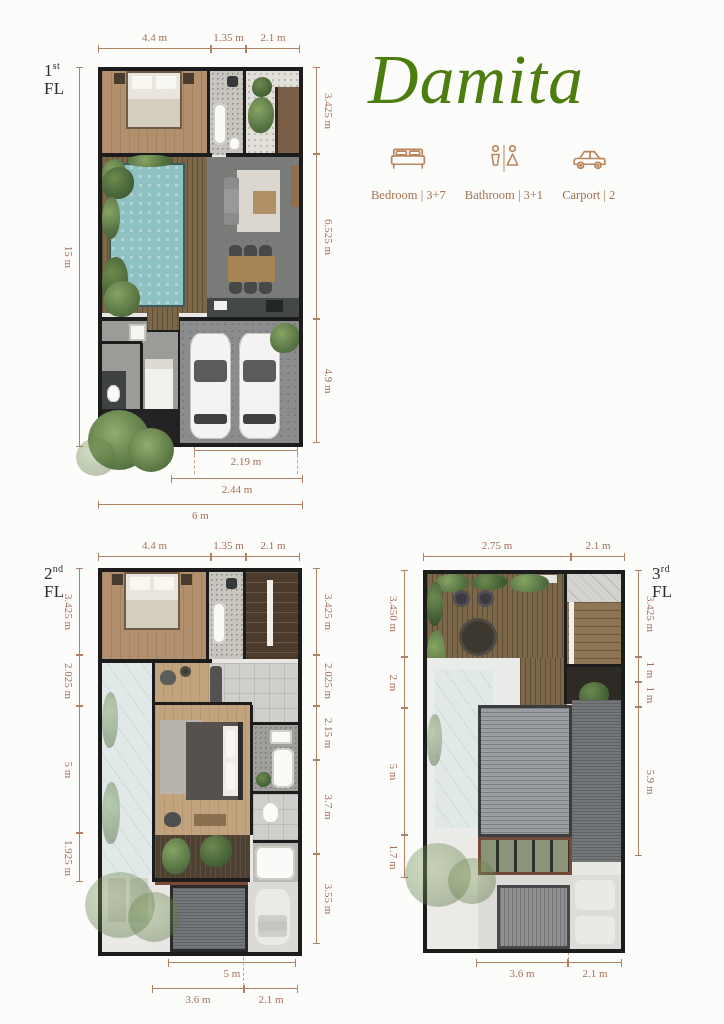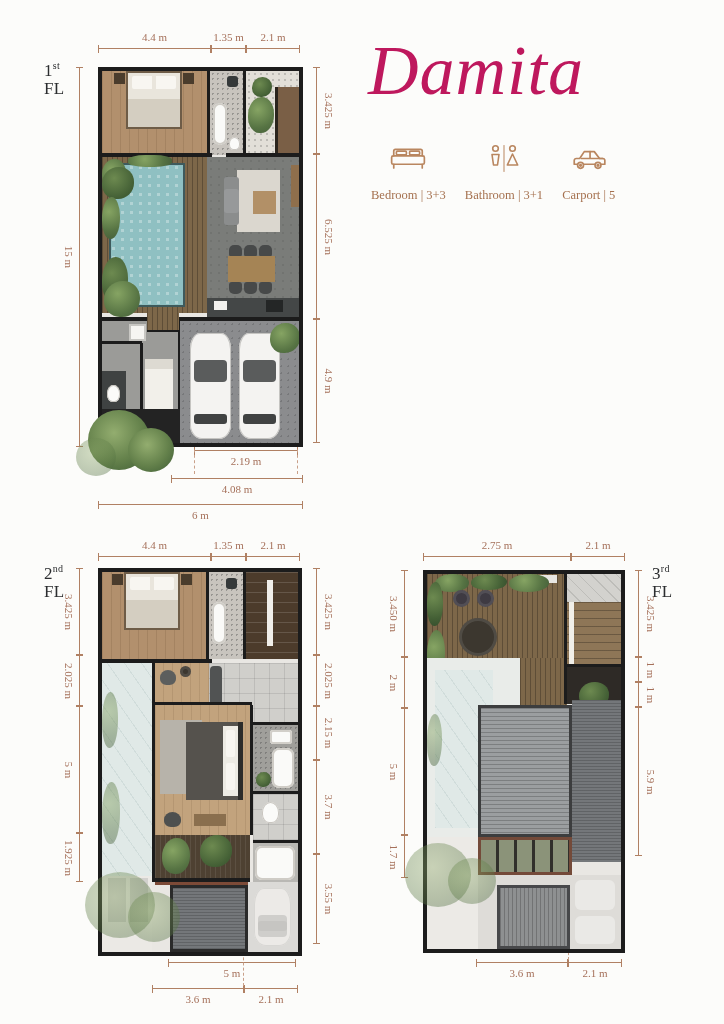--- a/index.html
+++ b/index.html
@@ -17,21 +17,21 @@
   .vdim::before,.vdim::after{content:'';position:absolute;left:-3px;width:7px;height:1px;background:#b08063;}
   .vdim::before{top:0}.vdim::after{bottom:0}
   .vdim span{position:absolute;top:50%;transform:translate(-50%,-50%) rotate(90deg);
              font-size:11px;color:#a5705a;white-space:nowrap;}
   .vdim.lr span{left:13px;}
   .vdim.ll span{left:-10px;}
   .dash{position:absolute;width:0;border-left:1px dashed #c9a089;}
   
   .fl-label{position:absolute;color:#2b2d2f;font-size:17px;line-height:1.1;letter-spacing:.3px;}
   .fl-label sup{font-size:10px;}
-  .title{position:absolute;font-style:italic;font-size:70px;color:#be185d;line-height:1;letter-spacing:1px;}
+  .title{position:absolute;font-style:italic;font-size:70px;color:#4d7c0f;line-height:1;letter-spacing:1px;margin-top:9px;}
   .specs{position:absolute;display:flex;gap:19px;align-items:flex-end;}
   .spec{display:flex;flex-direction:column;align-items:center;}
   .spec svg{stroke:#b9865f;fill:none;stroke-width:1.6;stroke-linecap:round;stroke-linejoin:round;}
   .spec-label{margin-top:10px;font-size:12.5px;color:#a5714f;white-space:nowrap;}
   .size-label{position:absolute;font-size:46px;color:#27292c;letter-spacing:1px;}
   .area-label{position:absolute;font-size:16.5px;color:#2c2e30;}
   .watermark{position:absolute;font-family:"Liberation Sans",sans-serif;font-style:italic;
              font-weight:bold;font-size:23px;color:#a6a5a3;letter-spacing:.5px;}
   
   .plan{position:absolute;border:4px solid #1c1c1c;box-sizing:border-box;background:#e9e7e3;overflow:hidden;}
@@ -110,21 +110,21 @@
       <span>4.9 m</span>
     </div>
 
   <div class="hdim below" style="left:98px;top:450px;width:69px;">
       <span>2.7 m</span>
     </div>
   <div class="hdim below" style="left:194px;top:450px;width:104px;">
       <span>2.19 m</span>
     </div>
   <div class="hdim below" style="left:171px;top:478px;width:132px;">
-      <span>4.08 m</span>
+      <span>2.44 m</span>
     </div>
   <div class="hdim below" style="left:98px;top:504px;width:205px;">
       <span>6 m</span>
     </div>
   <div class="dash" style="left:194px;top:444px;height:30px;"></div>
   <div class="dash" style="left:297px;top:444px;height:30px;"></div>
 
   <div class="plan" style="left:98px;top:67px;width:205px;height:380px;">
     <div class="abs tx-wood" style="left:0;top:0;width:107px;height:82px;"></div>
     <div class="bed" style="left:24px;top:0;width:56px;height:58px;"></div>
@@ -191,21 +191,21 @@
     <div class="spec">
       <span>
         <svg width="38" height="30" viewBox="0 0 36 28">
           <path d="M4.5 11 V6.5 a1.6 1.6 0 0 1 1.6-1.6 h23.8 a1.6 1.6 0 0 1 1.6 1.6 V11"></path>
           <rect x="2.5" y="11" width="31" height="8" rx="1.5"></rect>
           <rect x="7" y="6.5" width="9.5" height="3.5" rx="1"></rect>
           <rect x="19.5" y="6.5" width="9.5" height="3.5" rx="1"></rect>
           <path d="M4.5 19 v3.5 M31.5 19 v3.5"></path>
         </svg>
       </span>
-      <span class="spec-label">Bedroom | 3+3</span>
+      <span class="spec-label">Bedroom | 3+7</span>
     </div>
     <div class="spec">
       <span>
         <svg width="36" height="30" viewBox="0 0 34 30">
           <circle cx="8.5" cy="4.5" r="2.8"></circle>
           <path d="M5 10.5 h7 L10.5 21 h-4 Z"></path>
           <path d="M17 1.5 v26" stroke-width="1"></path>
           <circle cx="25.5" cy="4.5" r="2.8"></circle>
           <path d="M25.5 10 l5.2 11 h-10.4 Z"></path>
         </svg>
@@ -216,21 +216,21 @@
       <span>
         <svg width="38" height="30" viewBox="0 0 36 28">
           <path d="M4 19 v-3.5 a2 2 0 0 1 2-2 h3.2 L13.5 7 h9.5 l5 6.5 h3 a2 2 0 0 1 2 2 V19 Z"></path>
           <path d="M19 7 v6.5 M11 13.5 h20"></path>
           <circle cx="10" cy="20" r="2.8" fill="#fcfcfa"></circle>
           <circle cx="26.5" cy="20" r="2.8" fill="#fcfcfa"></circle>
           <circle cx="10" cy="20" r="0.8"></circle>
           <circle cx="26.5" cy="20" r="0.8"></circle>
         </svg>
       </span>
-      <span class="spec-label">Carport | 5</span>
+      <span class="spec-label">Carport | 2</span>
     </div>
   </div>
 
 
   <div class="fl-label" style="left:44px;top:563px;">
     <span>2</span><sup>nd</sup><br>
     <span>FL</span>
   </div>
 
   <div class="hdim" style="left:98px;top:556px;width:113px;">

